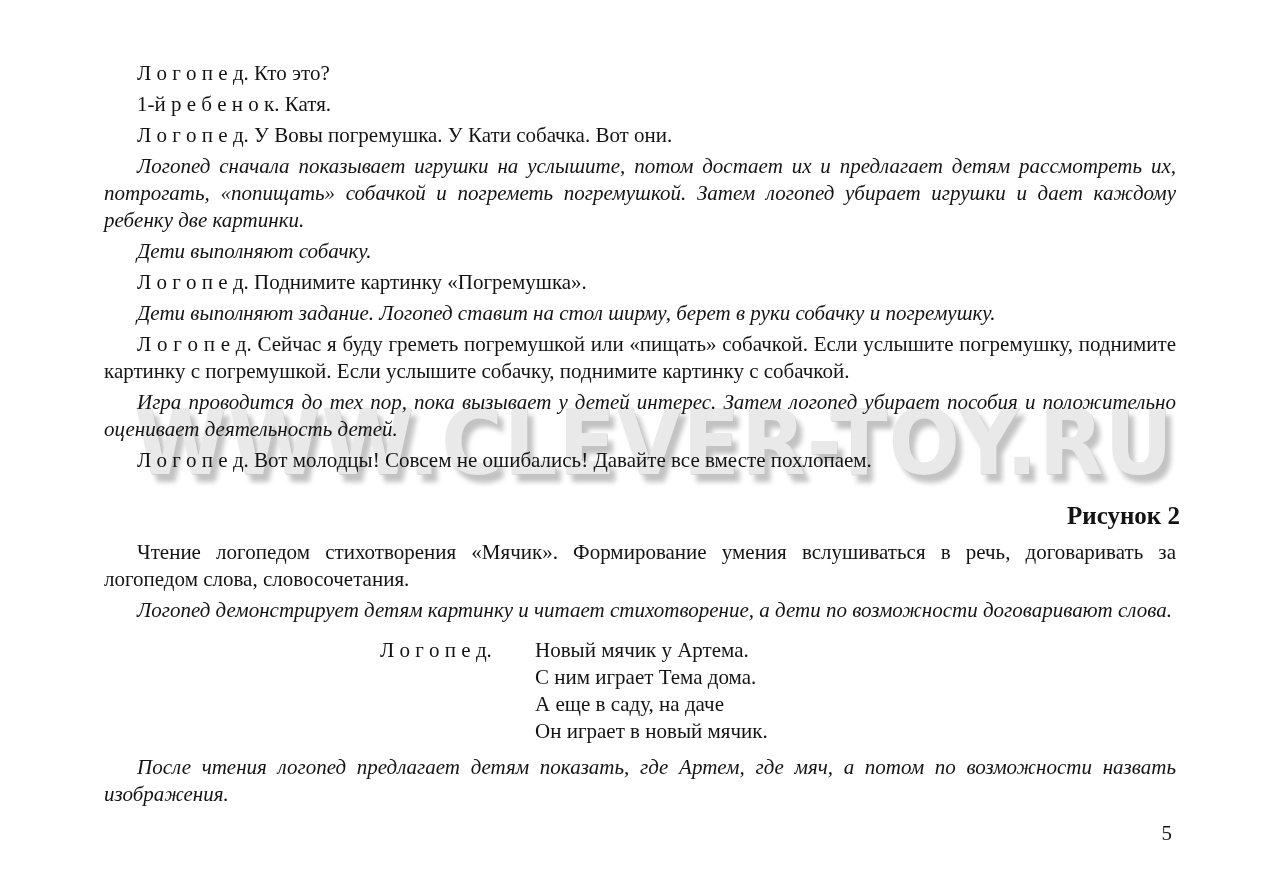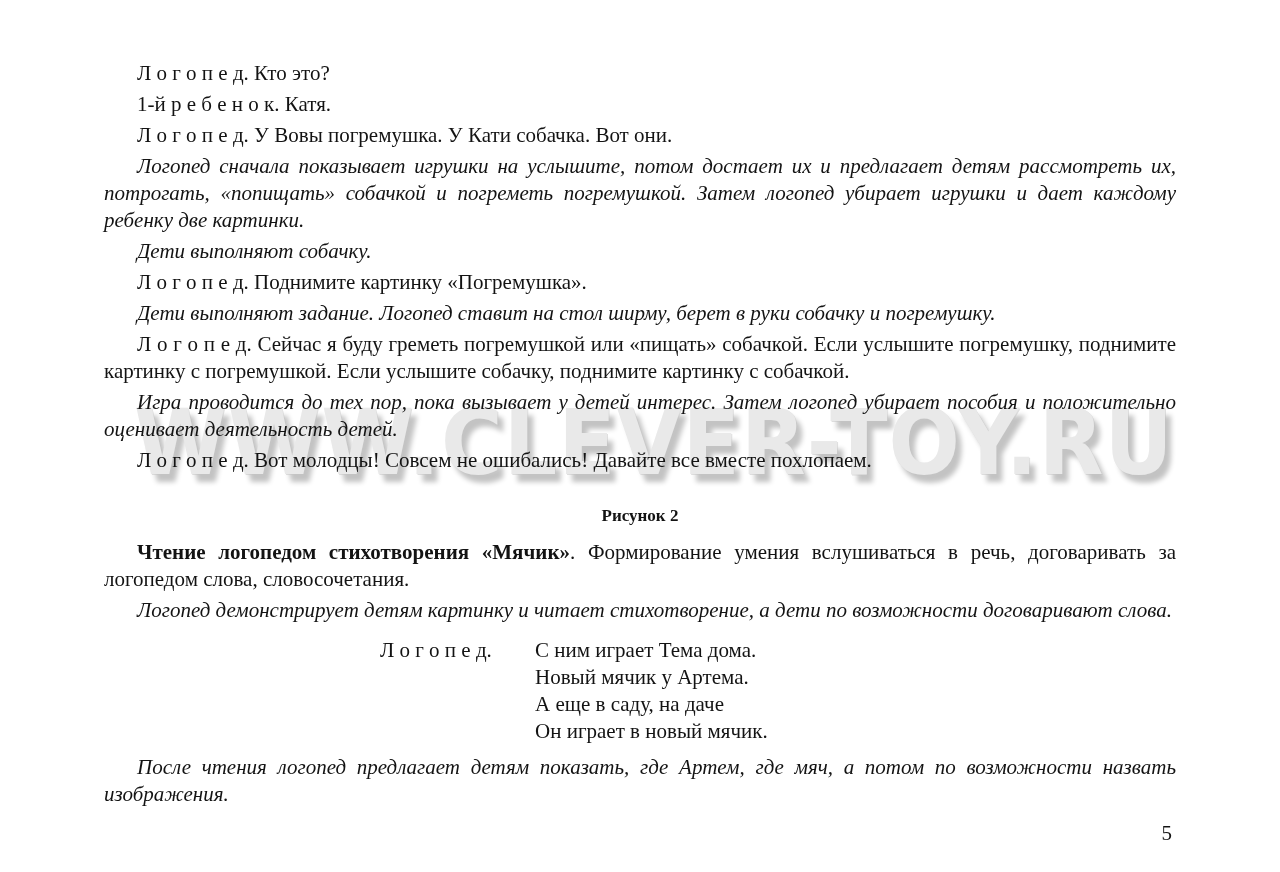--- a/index.html
+++ b/index.html
@@ -47,28 +47,28 @@
   }
   .text-block p {
     margin: 4px;
     text-align: justify;
     text-indent: 33px;
   }
   .stage {
     font-style: italic;
   }
   .fig-caption {
-    text-align: center;
+    text-align: right;
     font-weight: bold;
-    font-size: 17px;
+    font-size: 25px;
     line-height: 27px;
     margin: 28px 0 10px 0;
   }
   .bold-lead {
-    font-weight: bold;
+    font-weight: normal;
   }
   .poem {
     display: flex;
     margin: 13px 0 9px 0;
   }
   .poem-speaker {
     margin-left: 280px;
     width: 155px;
     flex: 0 0 auto;
   }
@@ -118,22 +118,22 @@
 
     <div class="fig-caption">Рисунок 2</div>
 
     <p><span class="bold-lead">Чтение логопедом стихотворения «Мячик»</span><span>. Формирование умения вслушиваться в речь, договаривать за логопедом слова, словосочетания.</span></p>
 
     <p class="stage">Логопед демонстрирует детям картинку и читает стихотворение, а дети по возможности договаривают слова.</p>
 
     <div class="poem">
       <div class="poem-speaker">Л о г о п е д.</div>
       <div class="poem-lines">
+        <div>Новый мячик у Артема.</div>
         <div>С ним играет Тема дома.</div>
-        <div>Новый мячик у Артема.</div>
         <div>А еще в саду, на даче</div>
         <div>Он играет в новый мячик.</div>
       </div>
     </div>
 
     <p class="stage after-poem">После чтения логопед предлагает детям показать, где Артем, где мяч, а потом по возможности назвать изображения.</p>
 
   </div>
 
   <div class="page-number">5</div>

